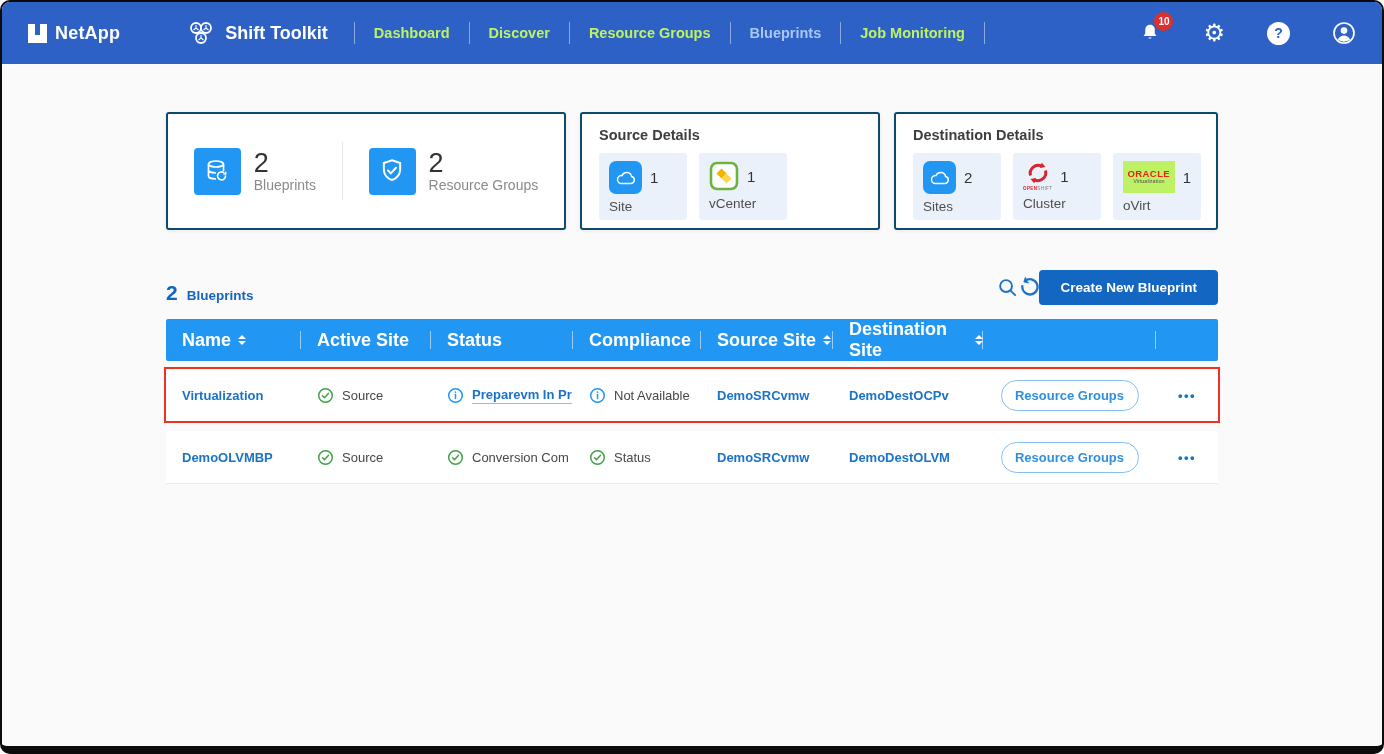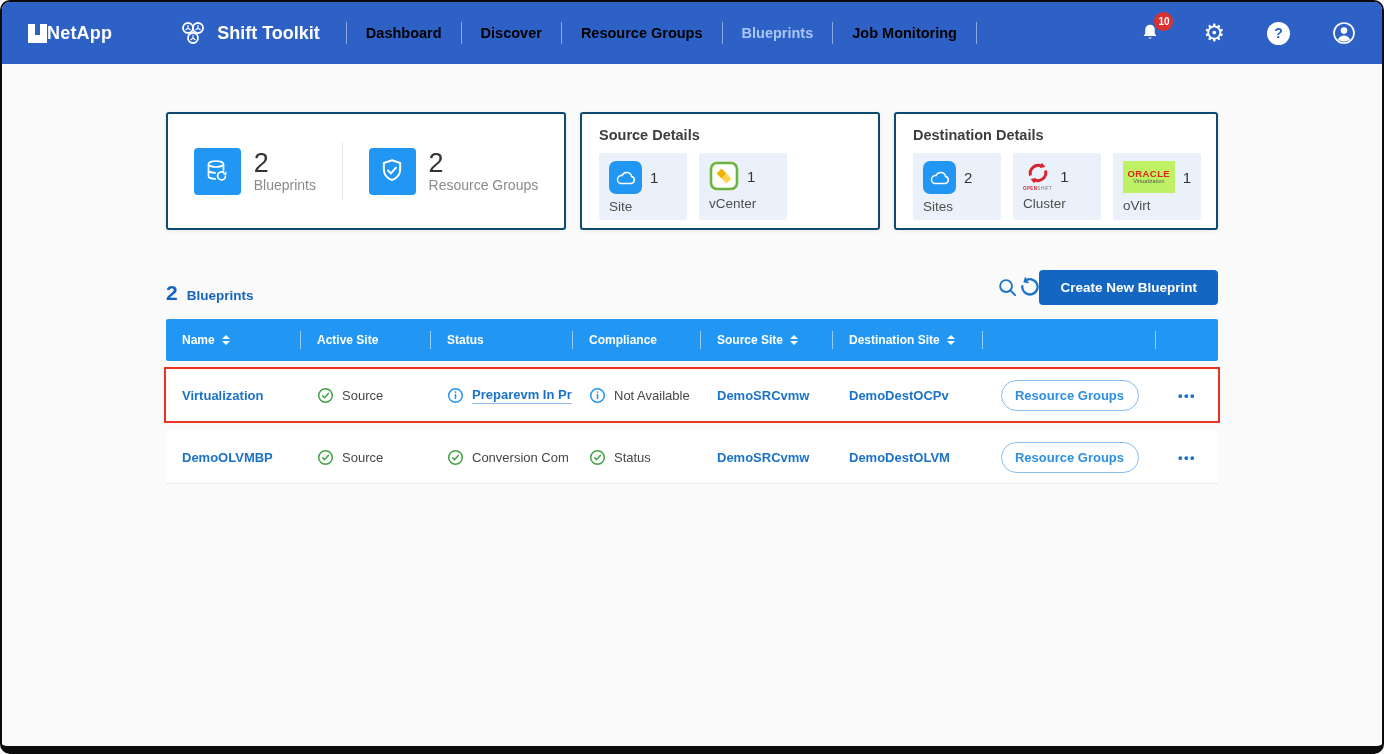--- a/index.html
+++ b/index.html
@@ -7,29 +7,29 @@
   body {
     font-family:"Liberation Sans", sans-serif;
     background:#fafafa;
     border:2px solid #0b0b0b;
     border-bottom-width:8px;
     border-radius:10px;
     overflow:hidden;
   }
   
   .navbar { height:62px; background:#2d61c6; display:flex; align-items:center; padding:0 26px; }
-  .brand { display:flex; align-items:center; }
+  .brand { display:flex; align-items:center; gap:8px; }
   .netapp-mark { width:19px; height:19px; background:#fff; position:relative; }
   .netapp-mark::after { content:''; position:absolute; left:7px; top:0; width:5px; height:11px; background:#2d61c6; }
   .brand-name { color:#fff; font-size:18px; font-weight:700; letter-spacing:.2px; }
   .applogo { display:flex; align-items:center; gap:9px; margin-left:66px; }
   .app-title { color:#fff; font-size:18px; font-weight:700; }
   .nav-items { display:flex; align-items:center; margin-left:26px; }
   .nav-sep { width:1px; height:22px; background:rgba(255,255,255,.45); }
-  .nav-item { color:#000000; font-size:14.5px; font-weight:600; padding:0 19px; cursor:pointer; white-space:nowrap; }
+  .nav-item { color:#bef264; font-size:14.5px; font-weight:600; padding:0 19px; cursor:pointer; white-space:nowrap; }
   .nav-item.active { color:#a9c6f4; }
   .nav-right { margin-left:auto; display:flex; align-items:center; gap:42px; }
   .bell-wrap { position:relative; }
   .badge { position:absolute; top:-9px; right:-12px; min-width:19px; height:19px; border-radius:50%; background:#d93030;
            color:#fff; font-size:10px; font-weight:700; display:flex; align-items:center; justify-content:center; }
   .gear-glyph { color:#fff; font-size:24px; line-height:1; cursor:pointer; }
   .help-circle { width:23px; height:23px; border-radius:50%; background:#fff; color:#2d61c6; font-weight:700; font-size:14px;
                  display:flex; align-items:center; justify-content:center; cursor:pointer; }
   
   .cards { display:flex; gap:14px; margin:48px 164px 0; }
@@ -59,21 +59,21 @@
   
   .section-head { margin:40px 164px 14px; display:flex; align-items:flex-end; }
   .bp-count { font-size:21px; font-weight:700; color:#1565c0; }
   .bp-title { font-size:13.5px; font-weight:600; color:#1565c0; margin-left:9px; padding-bottom:2px; }
   .head-right { margin-left:auto; display:flex; align-items:center; }
   .create-btn { background:#1366c2; color:#fff; font-size:13.5px; font-weight:700; border:none; border-radius:4px;
                 padding:10px 21px; cursor:pointer; font-family:inherit; }
   
   .grid-cols { display:grid; grid-template-columns:135px 130px 142px 128px 132px 150px 1fr 62px; }
   .table { margin:0 164px; }
-  .thead { background:#2196f3; height:42px; align-items:center; color:#fff; font-size:12px; font-weight:700; border-radius:2px; }
+  .thead { background:#2196f3; height:42px; align-items:center; color:#fff; font-size:18px; font-weight:700; border-radius:2px; }
   .th { padding-left:16px; display:flex; align-items:center; gap:7px; position:relative; height:100%; }
   .th:not(:last-child)::after { content:''; position:absolute; right:0; top:12px; width:1px; height:18px; background:rgba(255,255,255,.55); }
   .sort { display:inline-flex; flex-direction:column; gap:2px; cursor:pointer; }
   .sort i { width:0; height:0; border-left:4px solid transparent; border-right:4px solid transparent; display:block; }
   .sort .up { border-bottom:4px solid #fff; }
   .sort .dn { border-top:4px solid #fff; }
   .row { background:#fff; height:52px; align-items:center; font-size:13px; margin-top:10px; box-shadow:0 1px 0 #e9e9e9; }
   .row.highlighted { box-shadow:0 0 0 2px #ea3323; margin-top:8px; }
   .cell { padding-left:16px; display:flex; align-items:center; gap:8px; overflow:hidden; white-space:nowrap; }
   .blue-text { color:#1a73c8; font-weight:600; }

